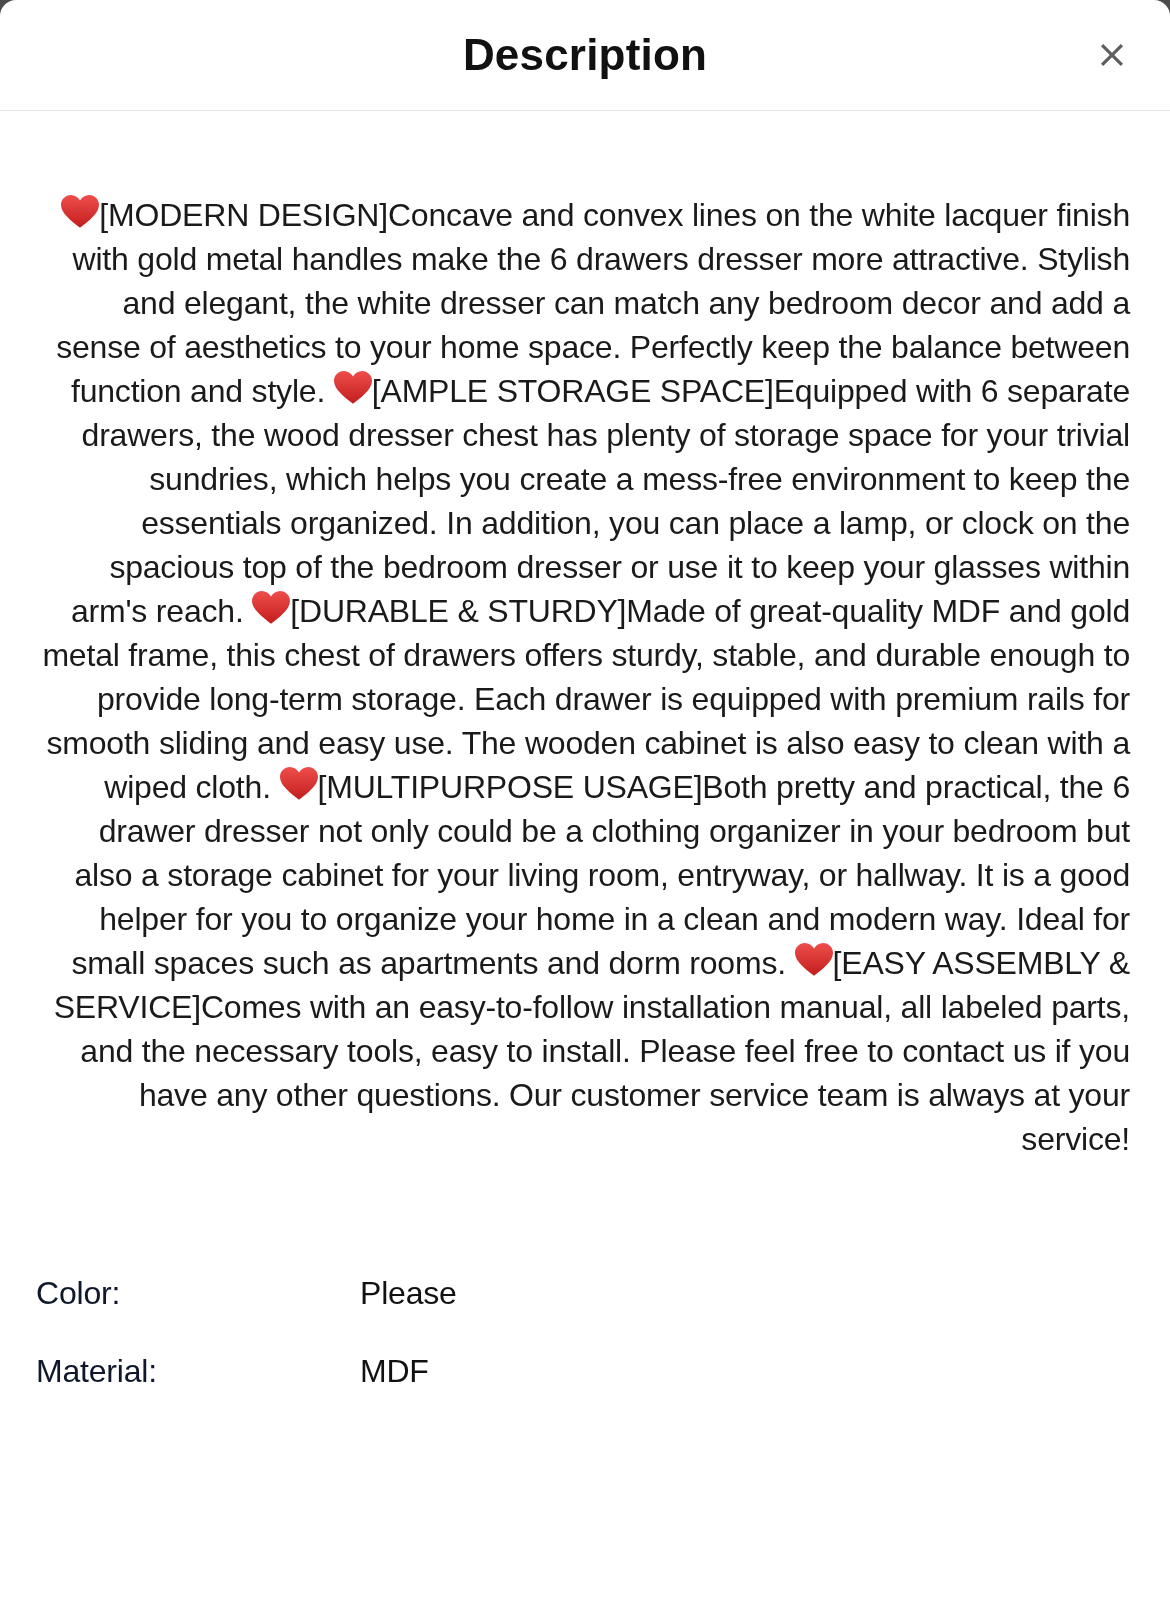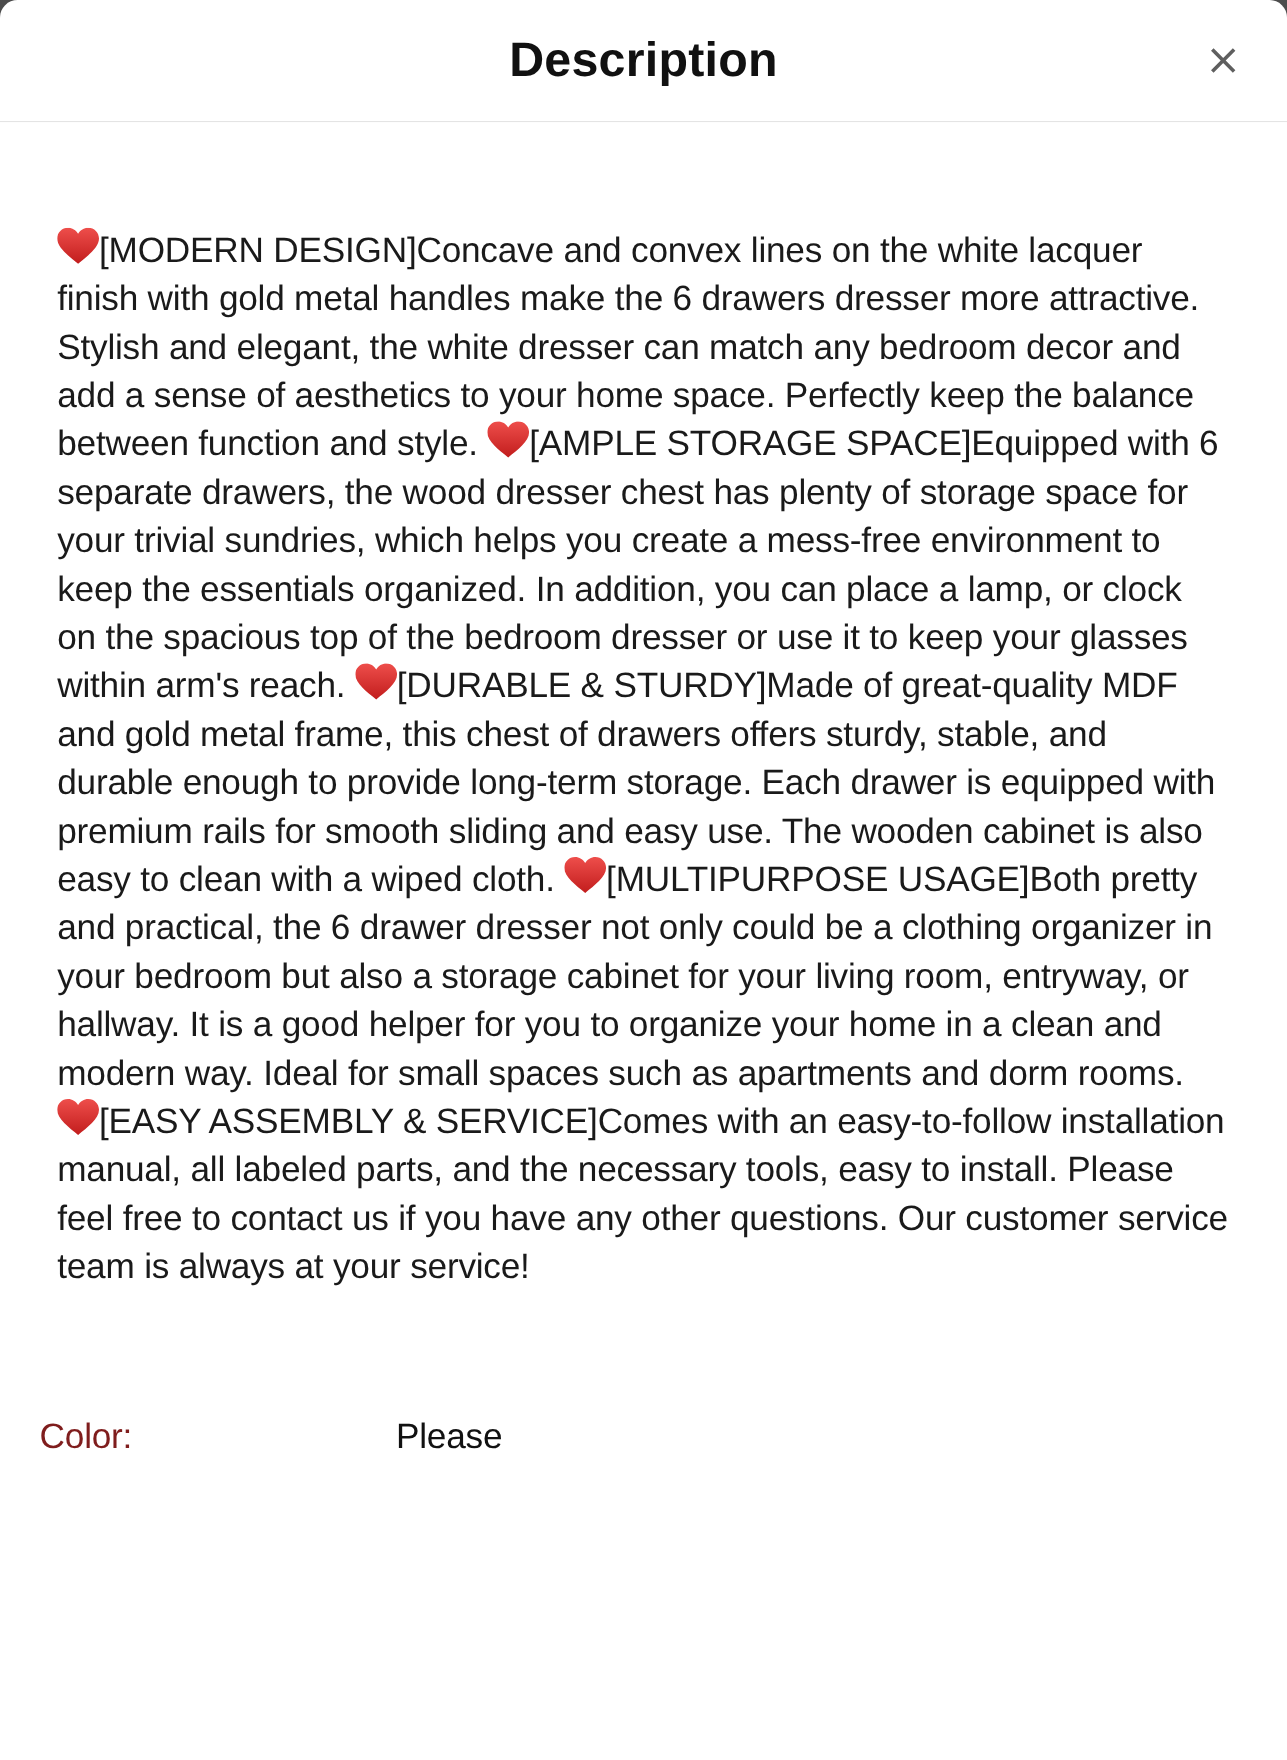--- a/index.html
+++ b/index.html
@@ -35,44 +35,45 @@
     display: flex; align-items: center; justify-content: center;
     background: transparent; border: none; padding: 0; cursor: pointer;
   }
   .close-btn svg { display: block; }
   .sheet-body {
     flex: 1 1 auto;
     padding: 78px 36px 0 36px;
     overflow: hidden;
   }
   .desc-text {
-    margin: 16px;
+    margin: 4px;
     font-size: 32px;
     line-height: 44px;
     color: #1a1a1a;
     letter-spacing: -0.2px;
     word-wrap: break-word;
+    text-align: right;
   }
   .heart {
     display: inline-block;
     width: 38px; height: 34px;
     vertical-align: -3px;
   }
   .specs {
     margin-top: 110px;
     display: flex; flex-direction: column;
     gap: 34px;
   }
   .spec-row {
     display: flex; align-items: baseline;
     font-size: 32px; line-height: 44px;
   }
   .spec-label {
     flex: 0 0 324px;
-    color: #7f1d1d;
+    color: #0f172a;
     letter-spacing: -0.2px;
   }
   .spec-value {
     color: #111111;
     letter-spacing: -0.2px;
   }
   .svg-defs { position: absolute; width: 0; height: 0; }
 </style>
 </head>
 <body>
@@ -110,16 +111,20 @@
   <path d="M18 31 C 10.2 24.6 0 17.2 0 9.3 C 0 4.2 4.1 0 9.3 0 C 12.9 0 16.2 2 18 5.2 C 19.8 2 23.1 0 26.7 0 C 31.9 0 36 4.2 36 9.3 C 36 17.2 25.8 24.6 18 31 Z" fill="url(#hg)"></path>
 </svg>[MULTIPURPOSE USAGE]Both pretty and practical, the 6 drawer dresser not only could be a clothing organizer in your bedroom but also a storage cabinet for your living room, entryway, or hallway. It is a good helper for you to organize your home in a clean and modern way. Ideal for small spaces such as apartments and dorm rooms. <svg viewBox="0 0 36 32" aria-hidden="true" class="heart">
   <path d="M18 31 C 10.2 24.6 0 17.2 0 9.3 C 0 4.2 4.1 0 9.3 0 C 12.9 0 16.2 2 18 5.2 C 19.8 2 23.1 0 26.7 0 C 31.9 0 36 4.2 36 9.3 C 36 17.2 25.8 24.6 18 31 Z" fill="url(#hg)"></path>
 </svg>[EASY ASSEMBLY &amp; SERVICE]Comes with an easy-to-follow installation manual, all labeled parts, and the necessary tools, easy to install. Please feel free to contact us if you have any other questions. Our customer service team is always at your service!</p>
 
     <div class="specs">
       <div class="spec-row">
         <span class="spec-label">Color:</span>
         <span class="spec-value">Please</span>
       </div>
+      <div class="spec-row">
+        <span class="spec-label">Material:</span>
+        <span class="spec-value">MDF</span>
+      </div>
     </div>
   </div>
 
 </div>
 
 </body></html>

